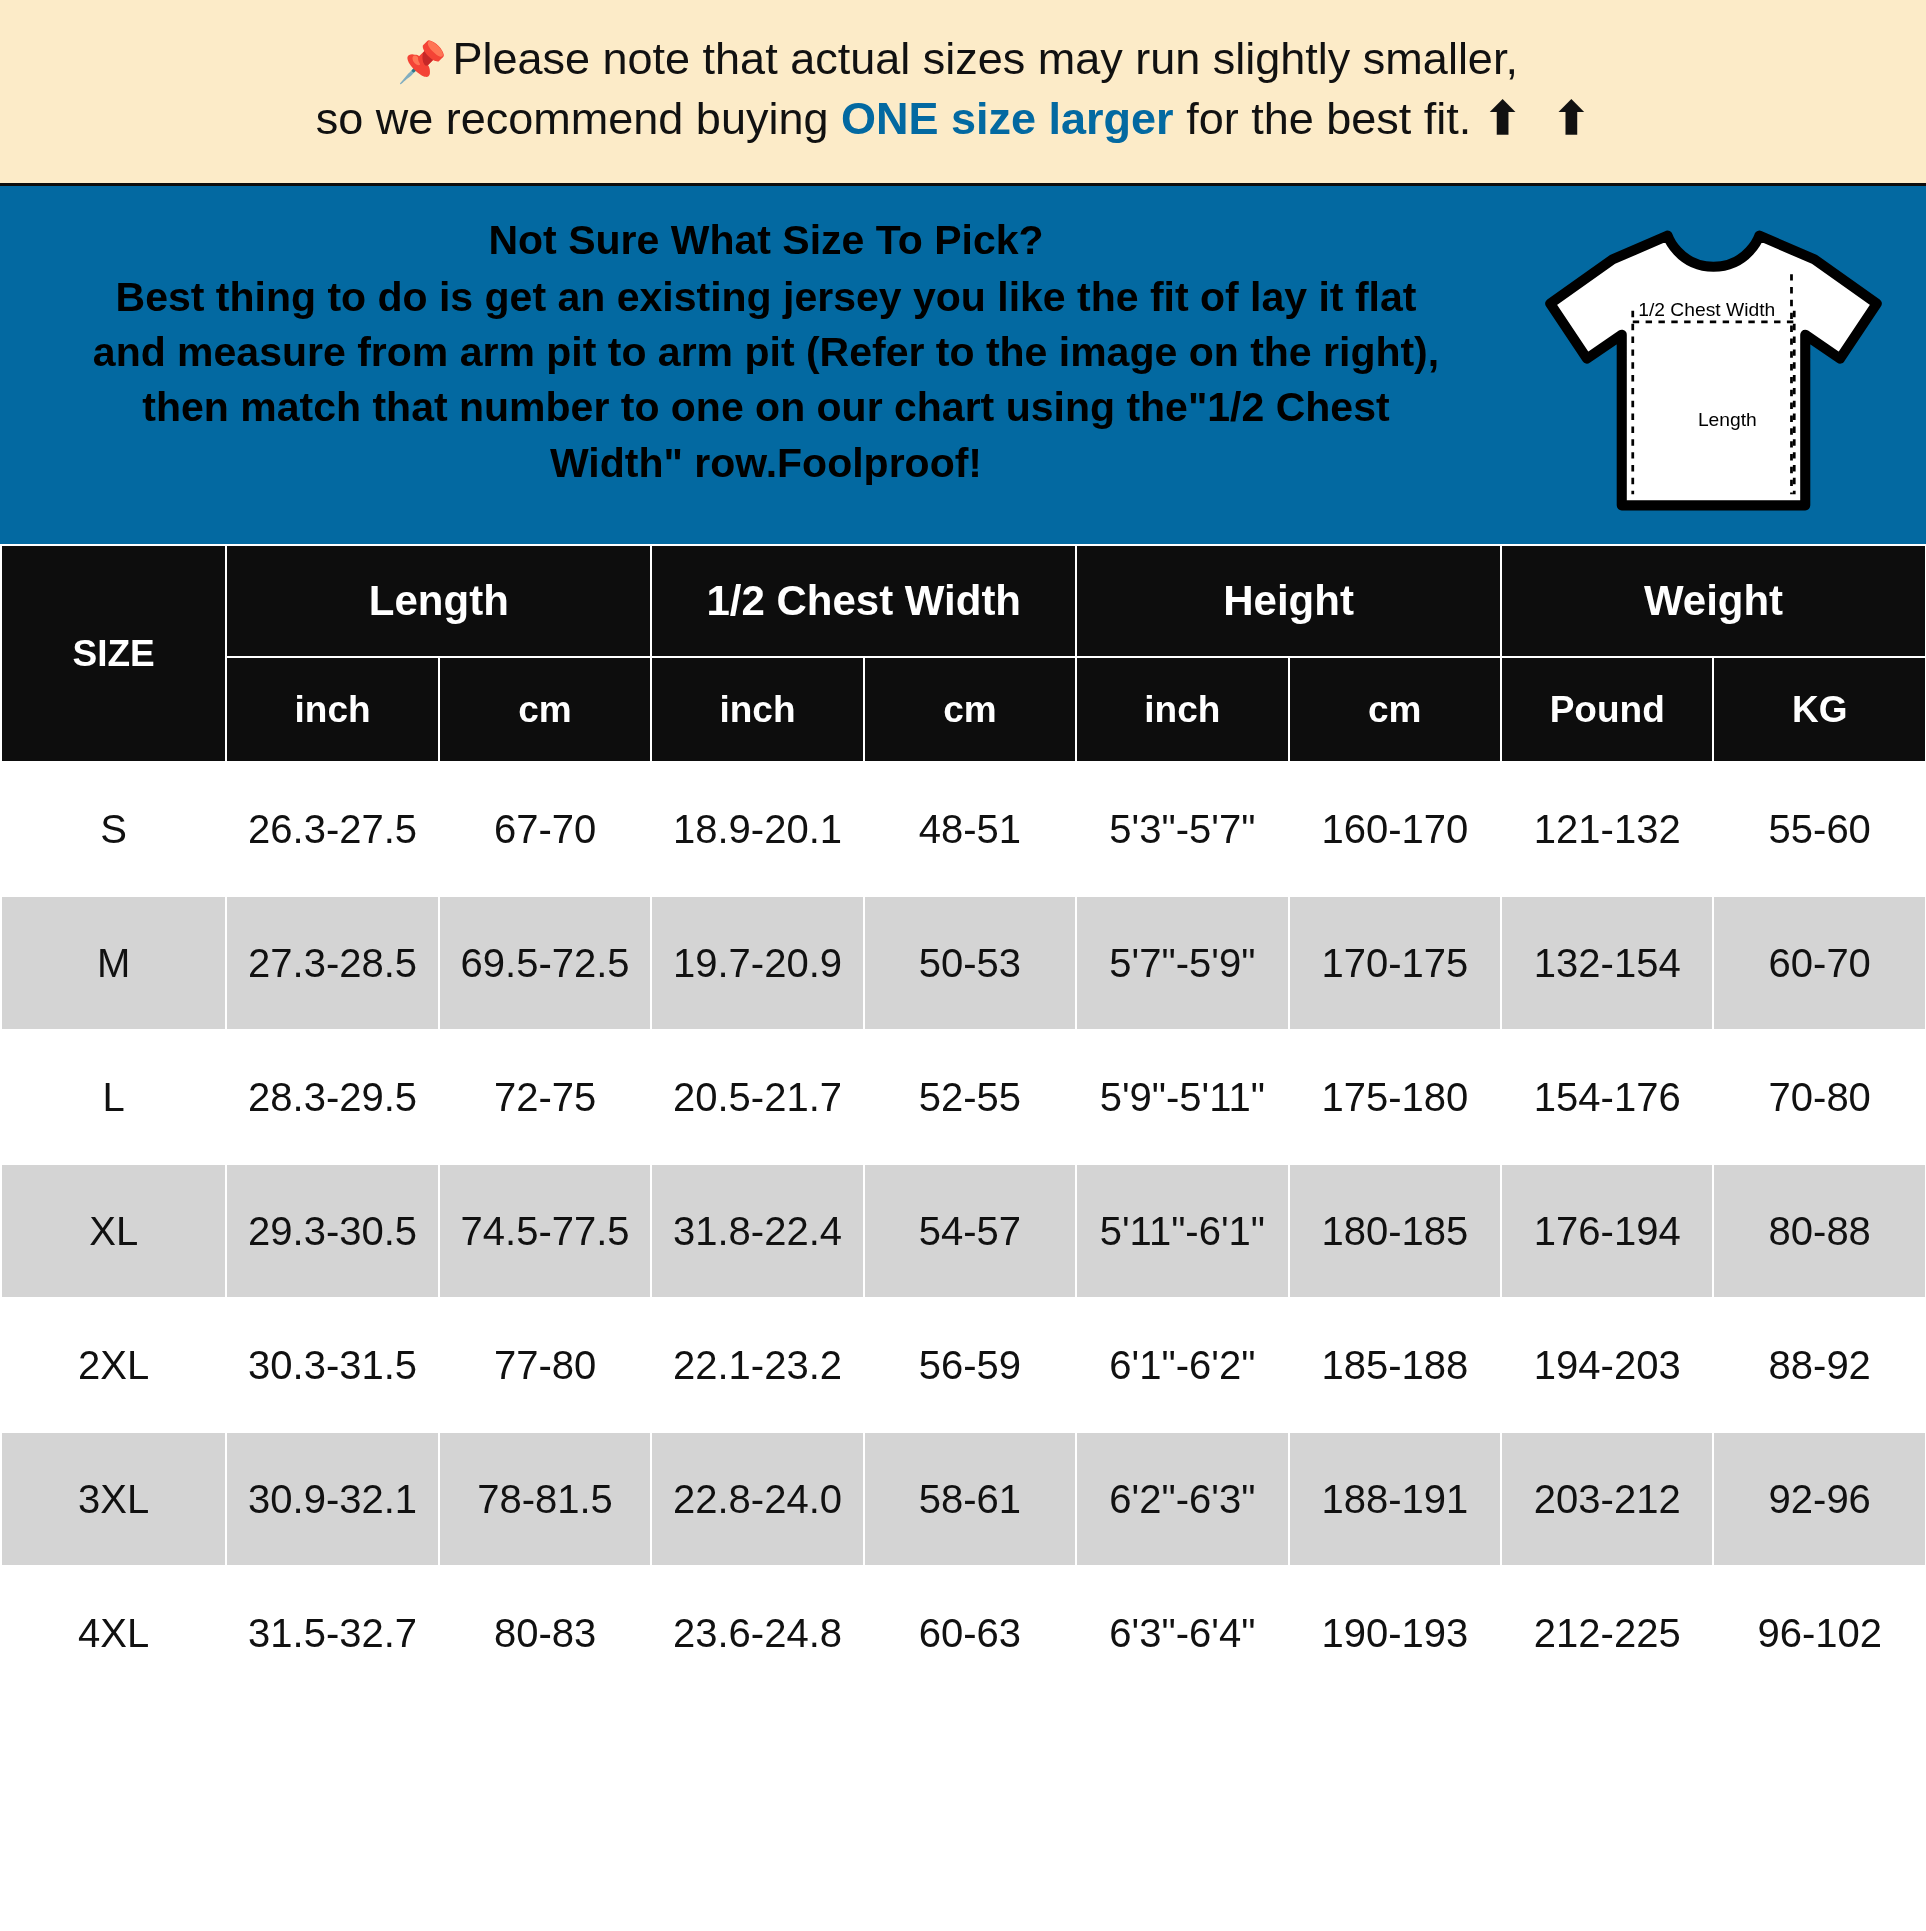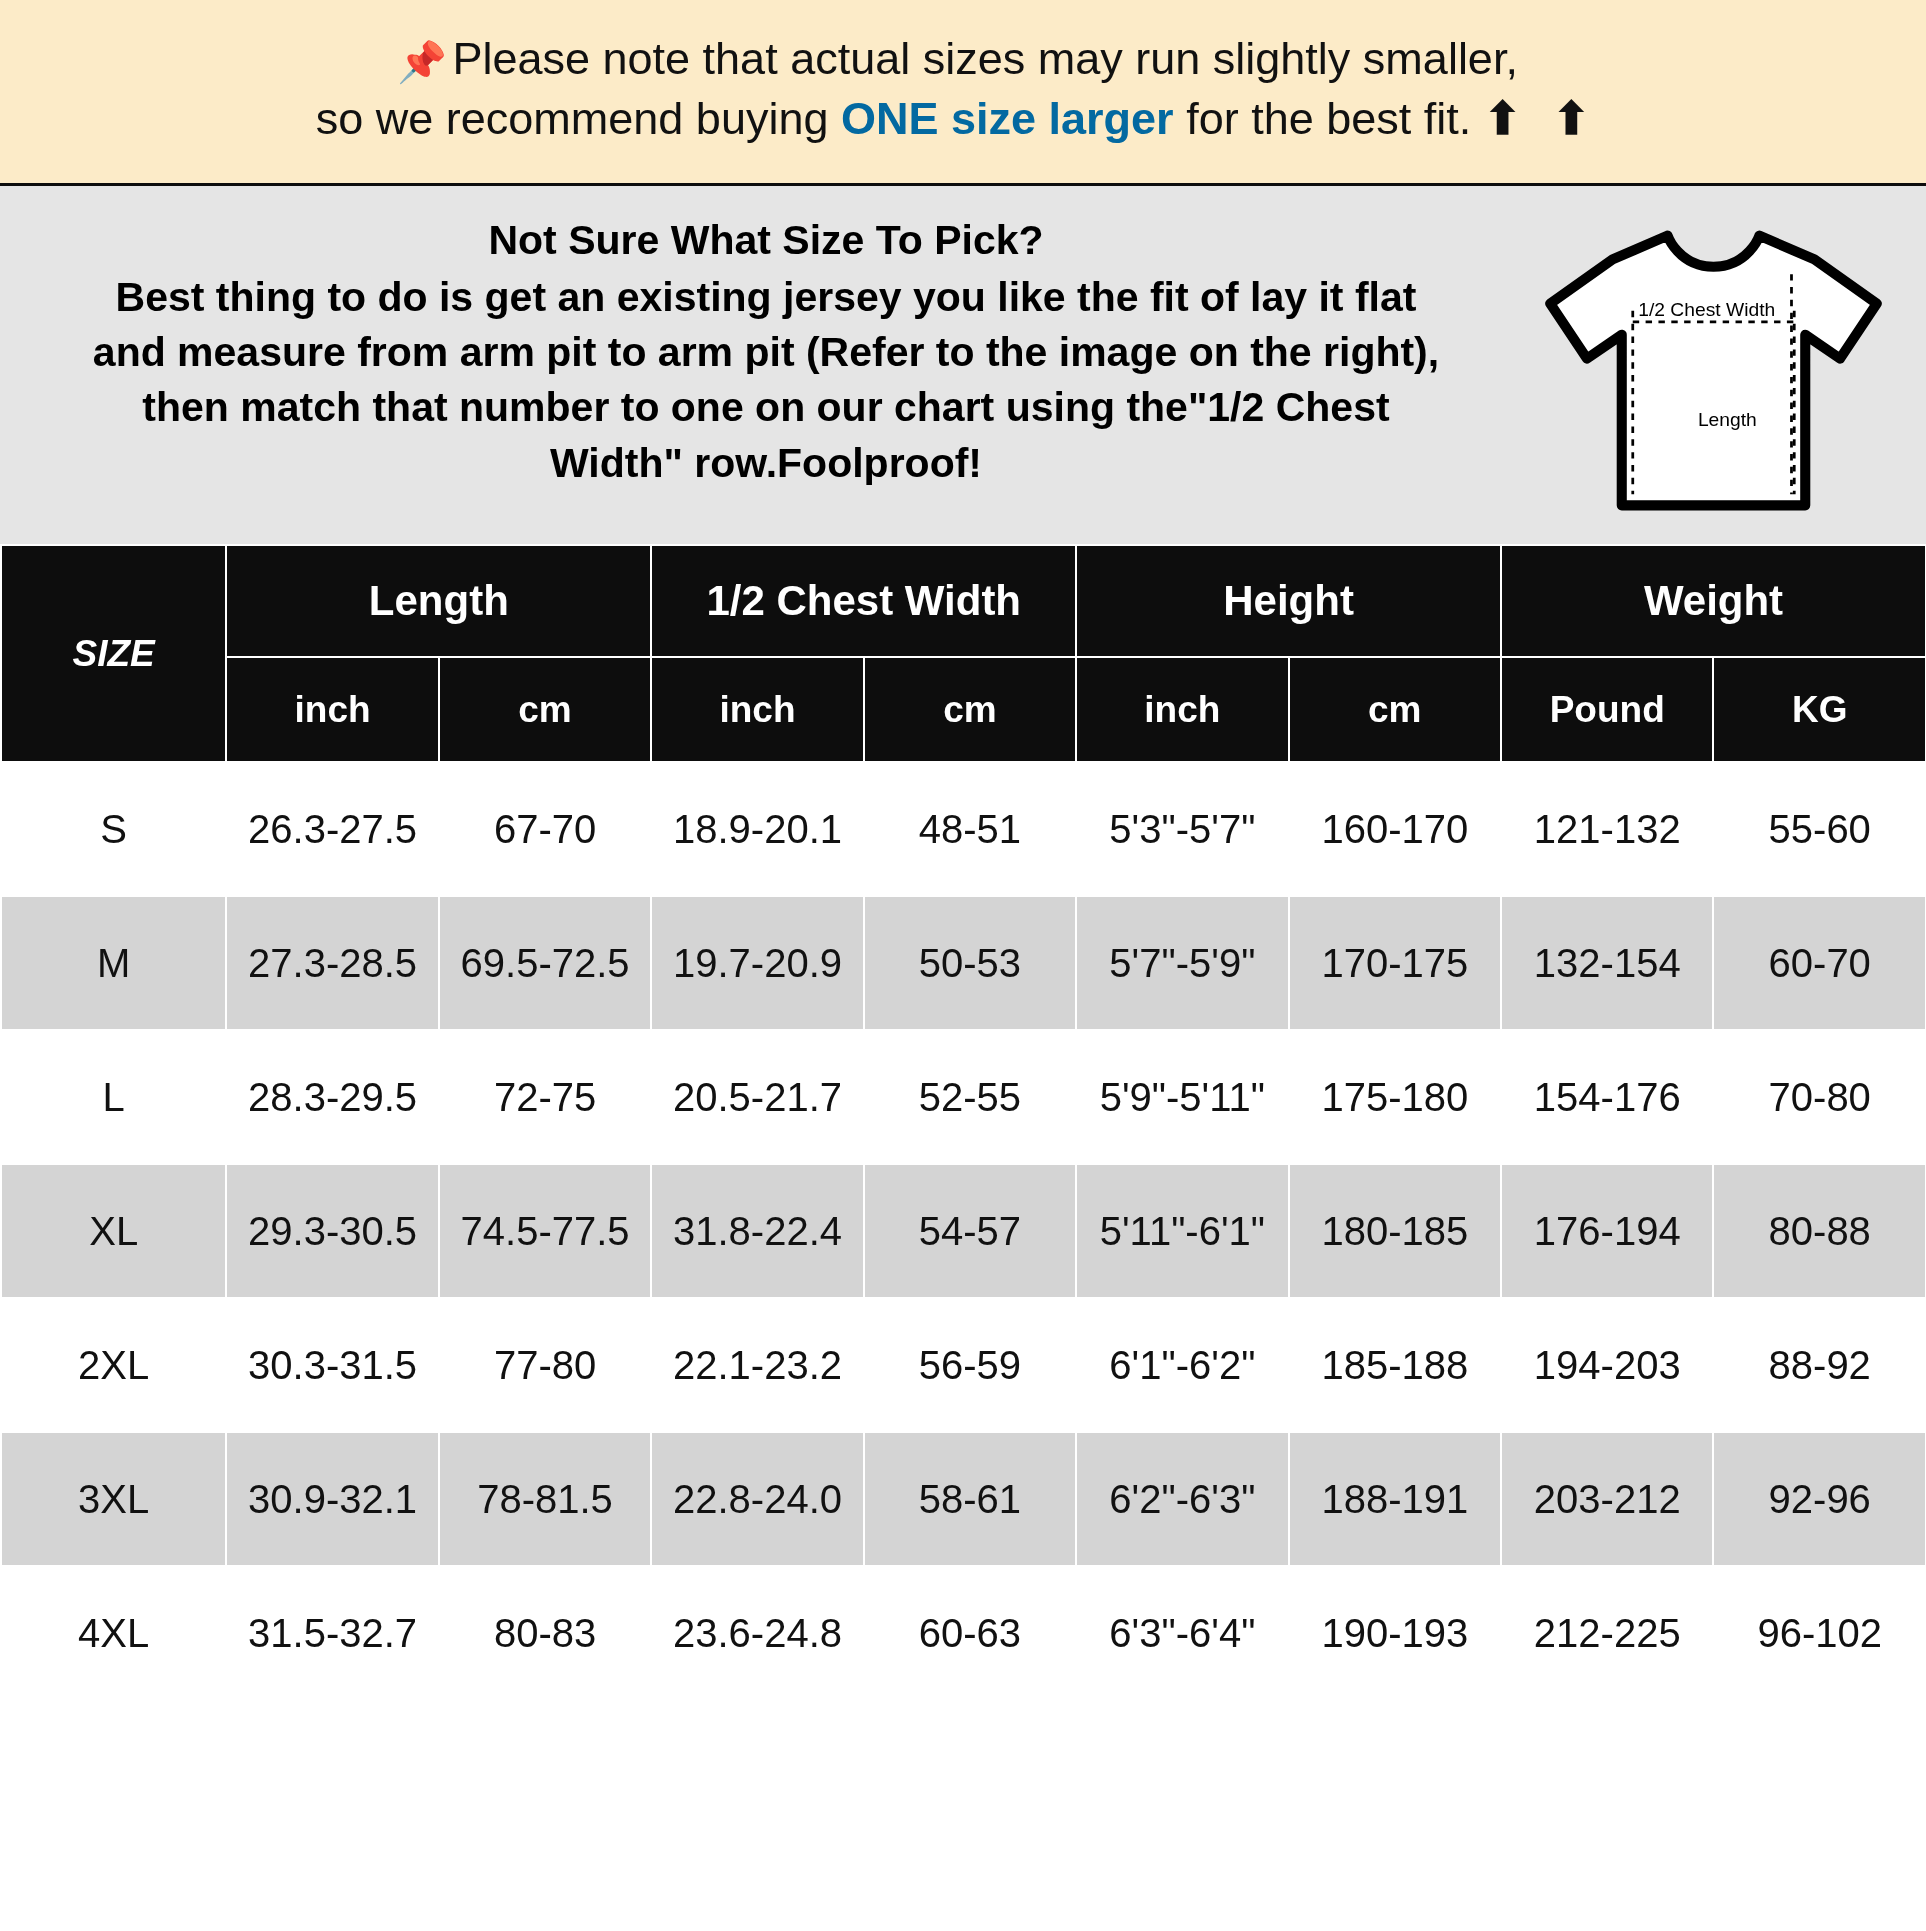--- a/index.html
+++ b/index.html
@@ -63,21 +63,21 @@
   .arrow-up {
     font-weight: bold;
     letter-spacing: 9.2px;
   }
 
   
   .advice-section {
     display: flex;
     align-items: flex-start;
     padding: 24px 16.5px 22px 16.5px;
-    background: #e5e5e5;
+    background: #0369a1;
   }
   .advice-text {
     flex: 1 1 auto;
     text-align: center;
     padding-top: 7.3px;
   }
   .advice-head {
     font-size: 41px;
     font-weight: bold;
     margin-bottom: 5.5px;
@@ -115,21 +115,20 @@
   .grp-head {
     font-size: 42px;
     height: 108px;
   }
   .unit-head {
     font-size: 37px;
     height: 101px;
   }
   .size-head {
     font-size: 37px;
-    font-style: italic;
   }
   tbody td {
     font-size: 40px;
     height: 130px;
     border: 2.8px solid #d9d9d9;
     color: #111111;
   }
   tbody tr.odd td {
     background: #ffffff;
   }

